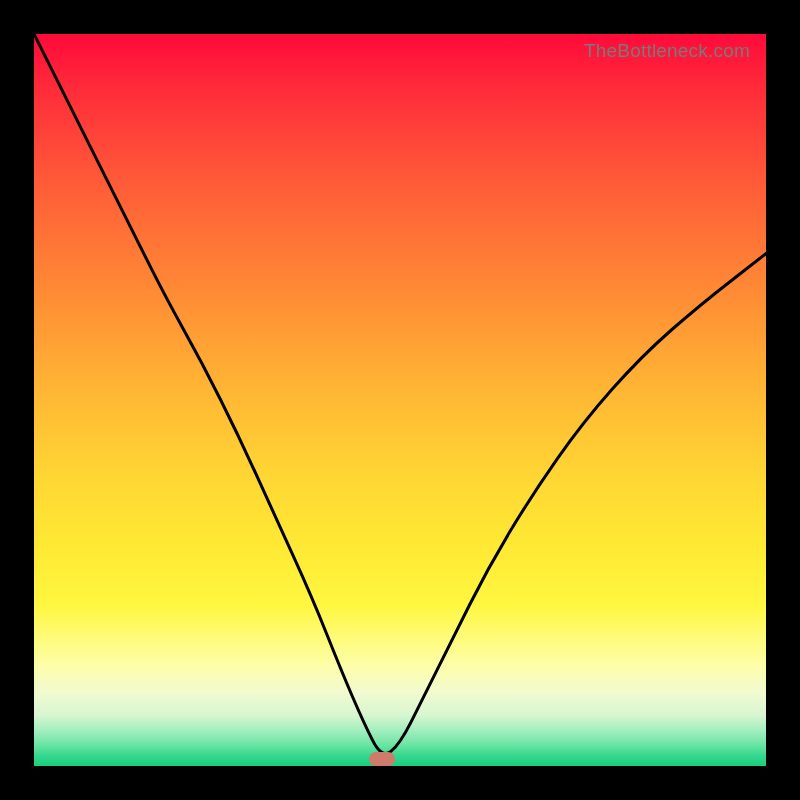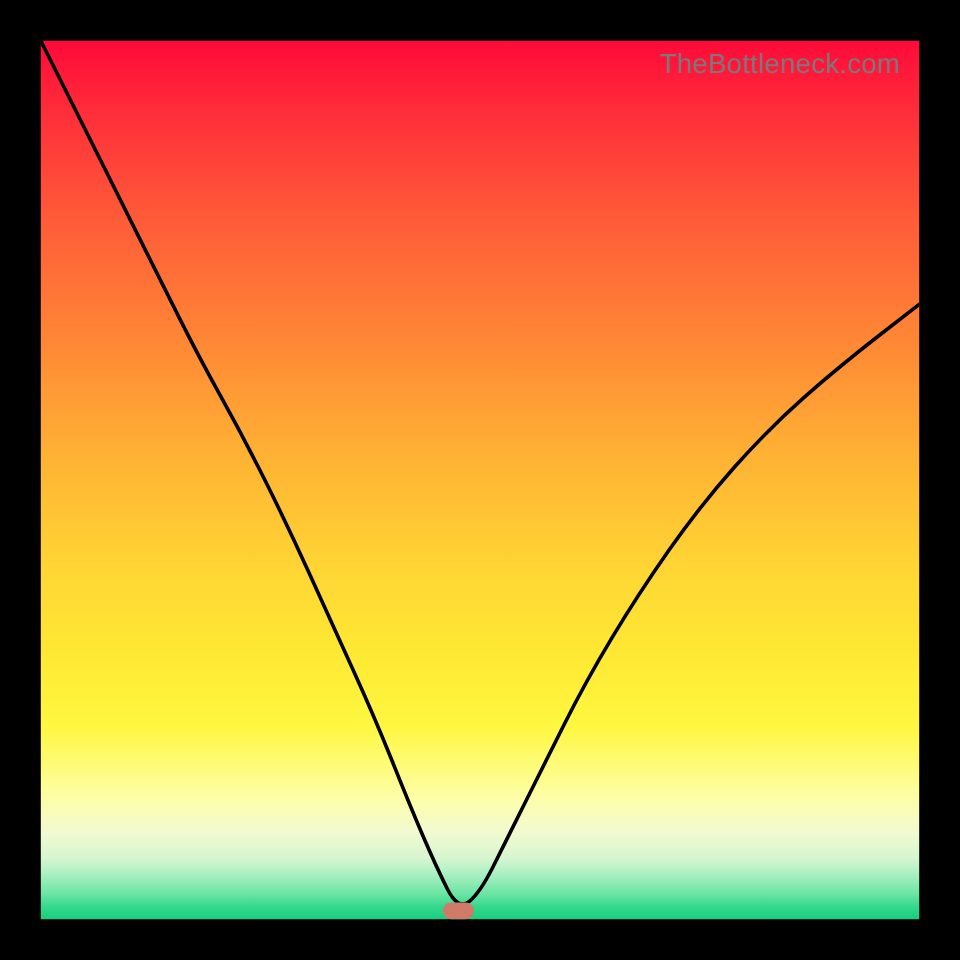--- a/index.html
+++ b/index.html
@@ -39,21 +39,21 @@
       #6fe5a5 97%,
       #38d88e 98.5%,
       #16cf7e 100%
     );
   }
   .attribution {
     position: absolute;
     top: 6px;
     right: 16px;
     color: #7a7a7a;
-    font-size: 23px;
+    font-size: 19px;
     font-weight: 500;
     letter-spacing: 0.2px;
     user-select: none;
   }
   .marker {
     position: absolute;
     width: 26px;
     height: 14px;
     border-radius: 7px;
     background: #d07a6a;

